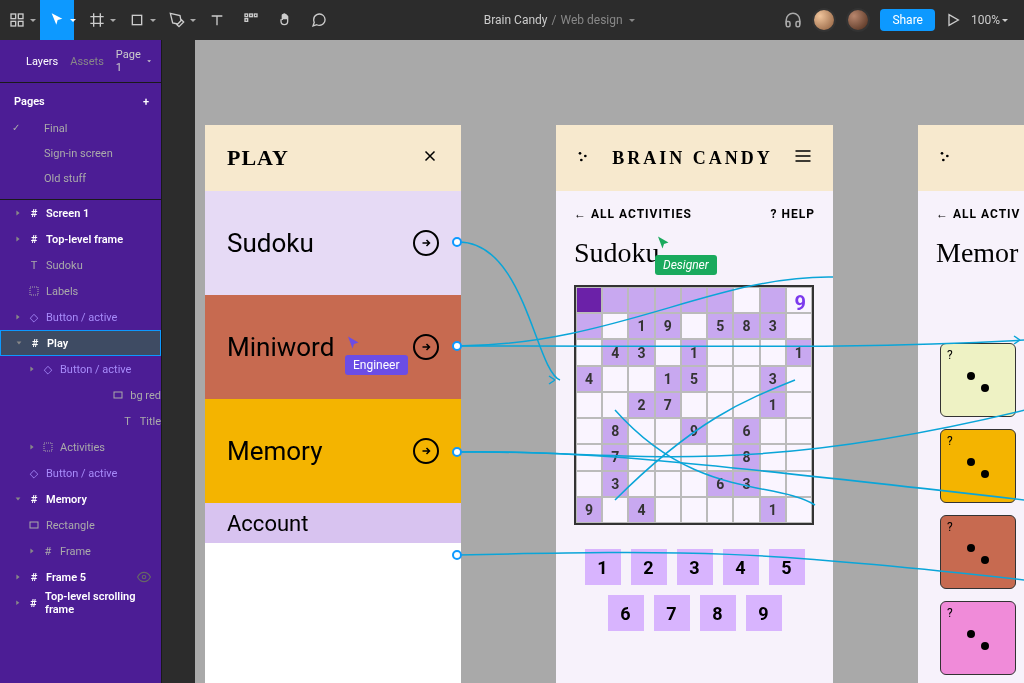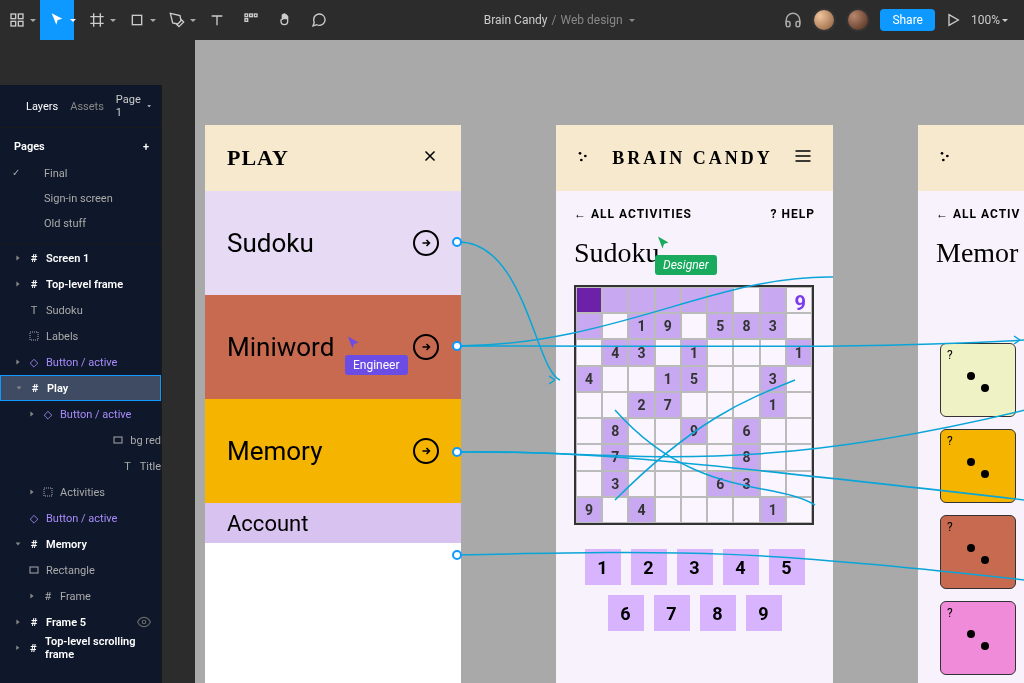--- a/index.html
+++ b/index.html
@@ -15,21 +15,21 @@
   .tb-title .proj { color:#ccc; }
   .tb-right { display:flex; align-items:center; gap:10px; padding-right:14px; }
   .avatar { width:24px; height:24px; border-radius:50%; background:#666; border:2px solid #333; }
   .avatar.a1 { background: radial-gradient(circle at 30% 30%, #f0c49b, #8a5a3a); }
   .avatar.a2 { background: radial-gradient(circle at 30% 30%, #b8866d, #4a2a1a); }
   .share-btn { background:#0d99ff; color:#fff; padding:4px 12px; border-radius:4px; font-size:12px; }
   .zoom { color:#ccc; font-size:12px; display:flex; align-items:center; }
   .play-icn { width:16px; height:16px; color:#ccc; }
   .hp-icn { width:18px; height:18px; color:#aaa; }
   
-  .leftpanel { position:absolute; top:40px; left:0; width:162px; bottom:0; background:#0f172a; color:#aaa; font-size:11px; border-right:1px solid #1a1a1a;margin-top:45px; }
+  .leftpanel { position:absolute; top:40px; left:0; width:162px; bottom:0; background:#4c1d95; color:#aaa; font-size:11px; border-right:1px solid #1a1a1a; }
   .lp-tabs { display:flex; align-items:center; padding:8px 12px 8px 14px; gap:12px; border-bottom:1px solid #1a1a1a; }
   .lp-tabs .srch { width:12px; height:12px; color:#888; }
   .lp-tabs .tab { color:#888; }
   .lp-tabs .tab.active { color:#fff; }
   .lp-tabs .page-sel { margin-left:auto; color:#ccc; display:flex; align-items:center; gap:4px; }
   .lp-pageshdr { padding:12px 12px 8px 14px; display:flex; justify-content:space-between; color:#fff; font-weight:600; }
   .lp-page { padding:6px 14px 6px 44px; color:#aaa; position:relative; }
   .lp-page.sel::before { content:"✓"; position:absolute; left:12px; color:#aaa; font-size:10px; }
   .lp-layertree { border-top:1px solid #1a1a1a; margin-top:8px; }
   .layer { display:flex; align-items:center; height:26px; padding-left:14px; gap:6px; color:#aaa; }

